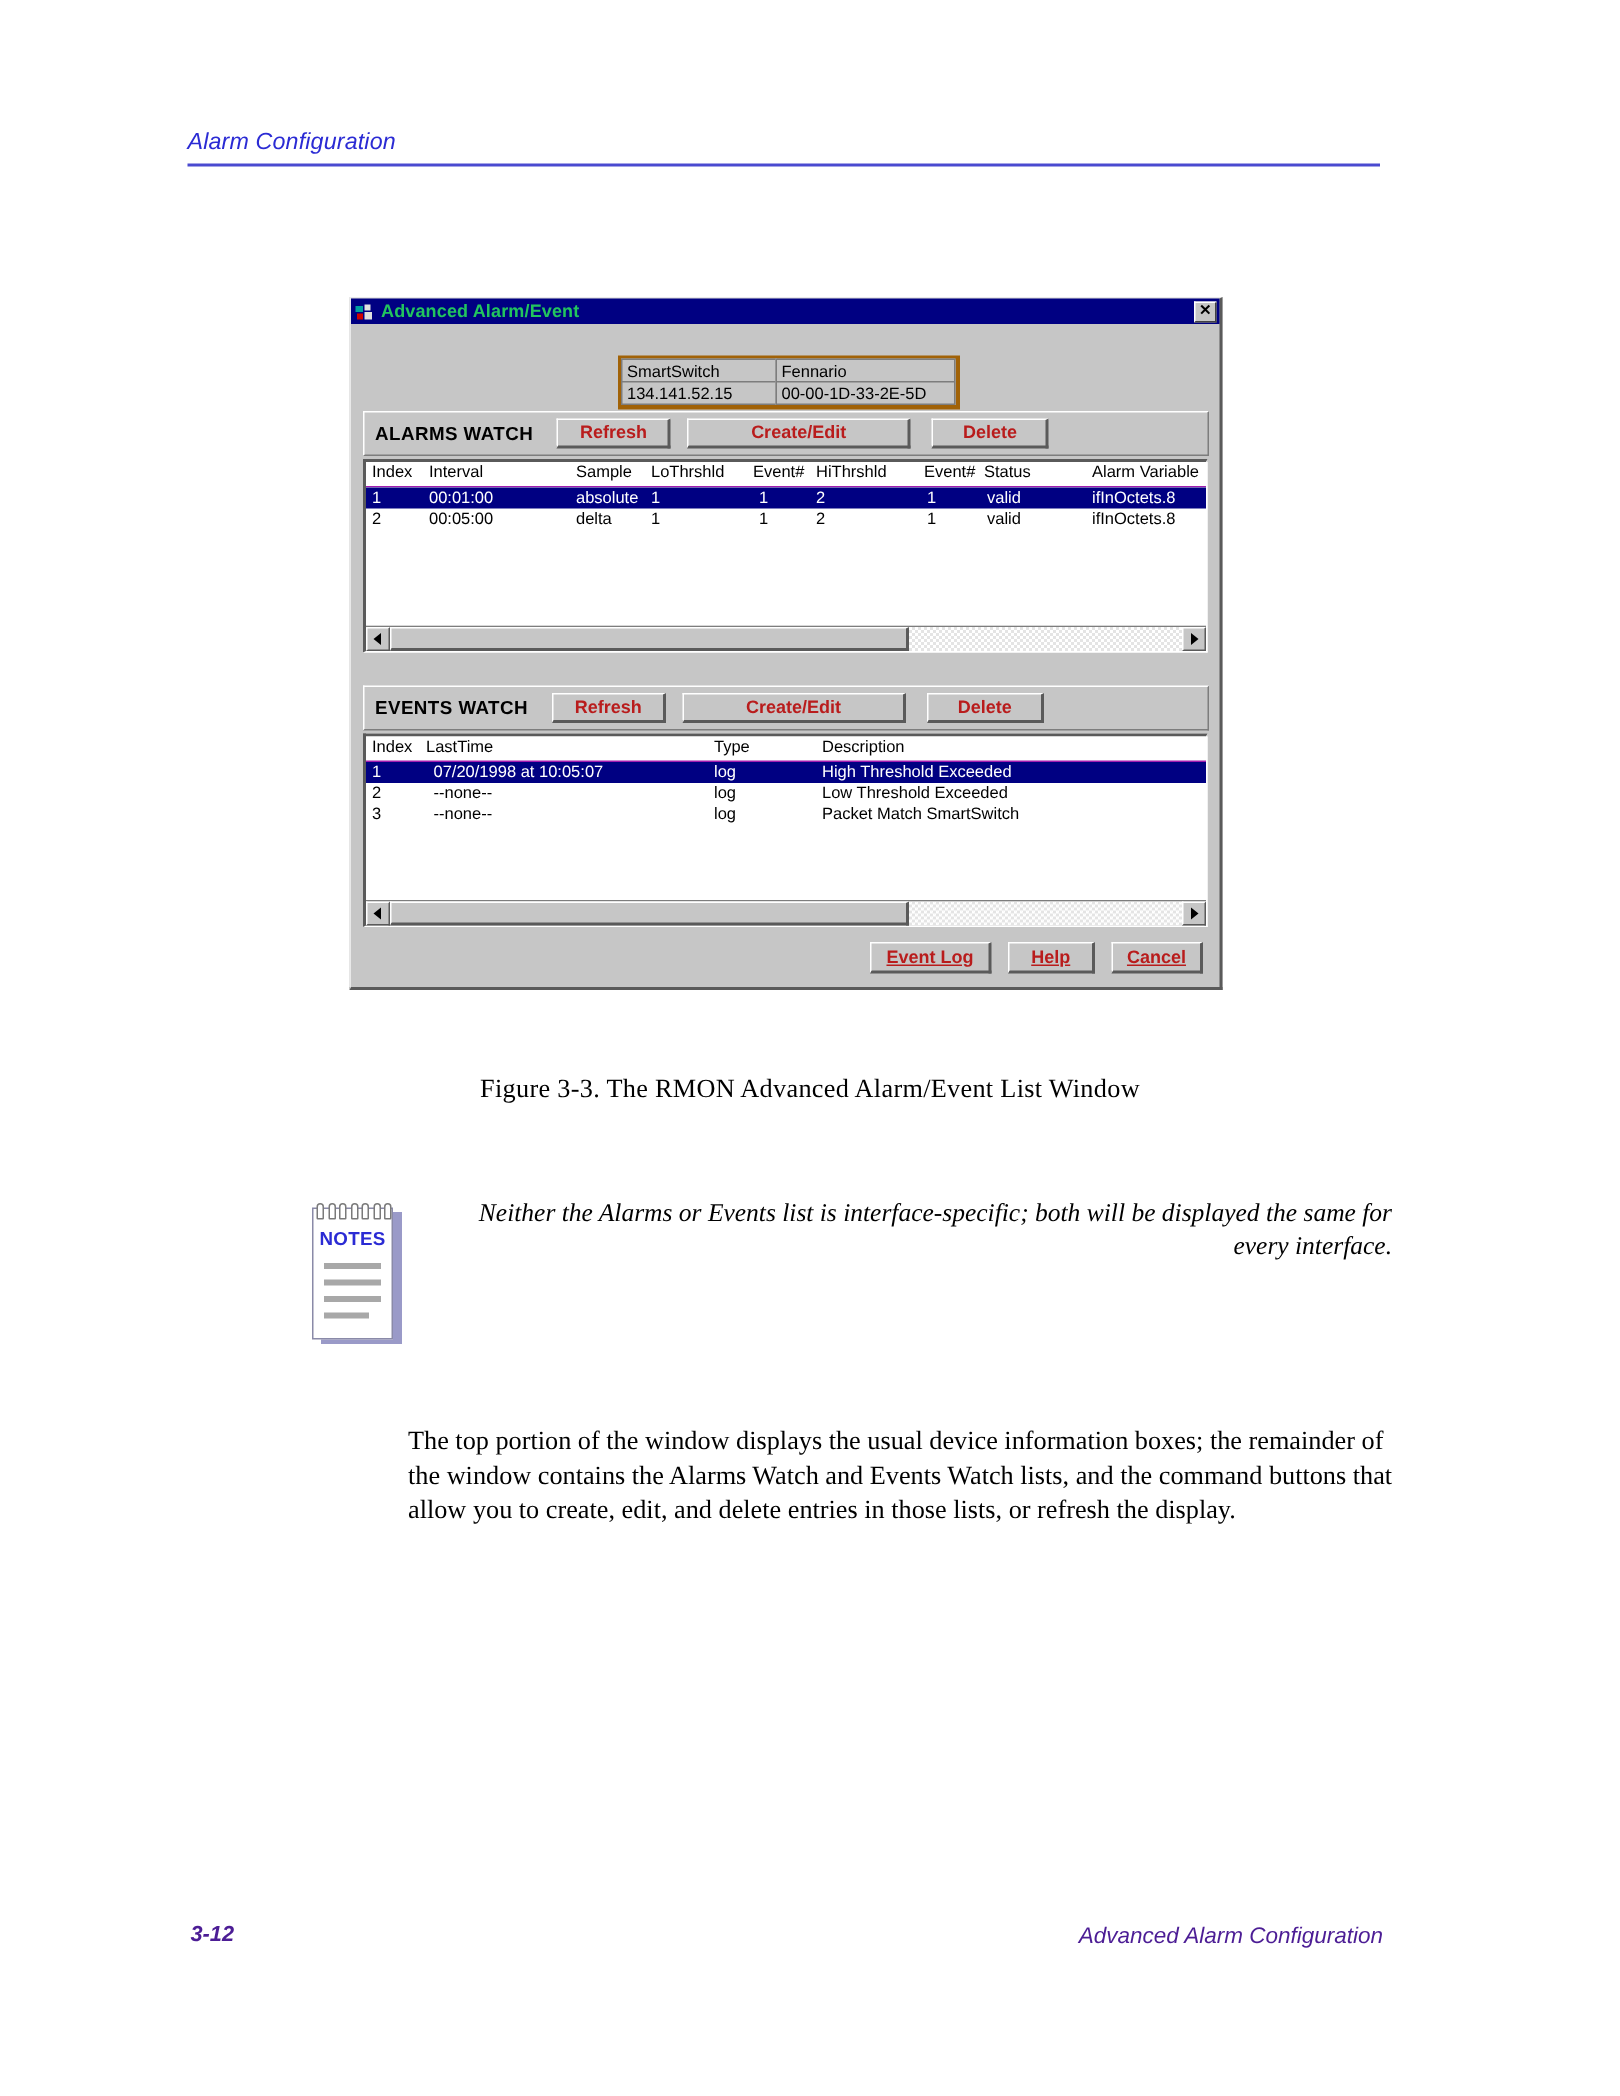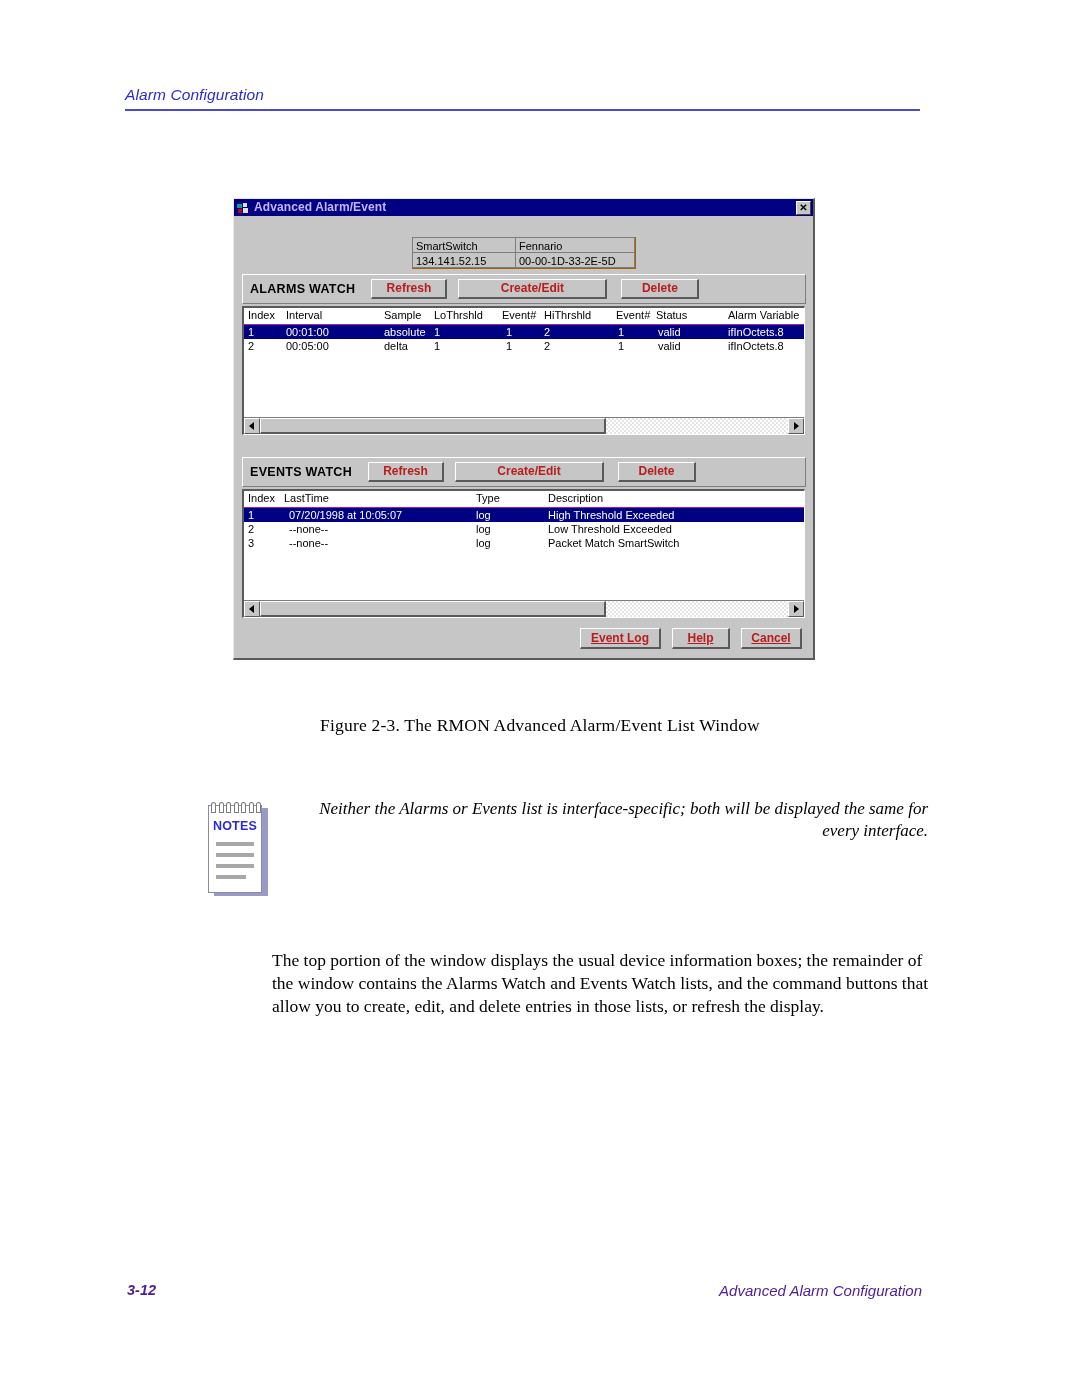--- a/index.html
+++ b/index.html
@@ -69,21 +69,21 @@
   }
   .tb-icon i {
     position: absolute;
     display: block;
   }
   .tb-icon i:nth-child(1){ left:0; top:2px; width:5px; height:4px; background:#00a0a0; }
   .tb-icon i:nth-child(2){ left:6px; top:1px; width:4px; height:4px; background:#e0e0e0; }
   .tb-icon i:nth-child(3){ left:1px; top:7px; width:4px; height:4px; background:#d00000; }
   .tb-icon i:nth-child(4){ left:6px; top:6px; width:5px; height:5px; background:#e0e0e0; }
   .titlebar .tb-title {
-    color: #c4b5fd;
+    color: #22c55e;
     font-size: 12px;
     font-weight: bold;
     line-height: 13px;
     letter-spacing: 0.1px;
     flex: 1 1 auto;
     white-space: nowrap;
   }
   .titlebar .tb-close {
     width: 15px;
     height: 14px;
@@ -105,21 +105,21 @@
   .devinfo-wrap {
     height: 58px;
     position: relative;
   }
   .devinfo {
     position: absolute;
     left: 178px;
     top: 21px;
     display: flex;
     flex-direction: column;
-    border: 1px solid #a16207;
+    border: 3px solid #a16207;
     background: #c6c6c6;
   }
   .devinfo .dev-row { display: flex; }
   .devinfo .dev-cell {
     border: 1px solid #7d7d7d;
     margin: -1px 0 0 -1px;
     height: 16px;
     line-height: 16px;
     padding: 0 3px;
     font-size: 11px;
@@ -535,21 +535,21 @@
     </div>
   </div>
 
   <div class="dlg-actions">
     <span class="btn eventlog">Event Log</span>
     <span class="btn help">Help</span>
     <span class="btn cancel">Cancel</span>
   </div>
 </div>
 
-<div id="figure-caption">Figure 2-3.  The RMON Advanced Alarm/Event List Window</div>
+<div id="figure-caption">Figure 3-3.  The RMON Advanced Alarm/Event List Window</div>
 
 <div id="notes-block">
   <div class="note-icon">
     <div class="shadow"></div>
     <div class="pad"></div>
     <div class="rings">
       <i></i>
         <i></i>
         <i></i>
         <i></i>

